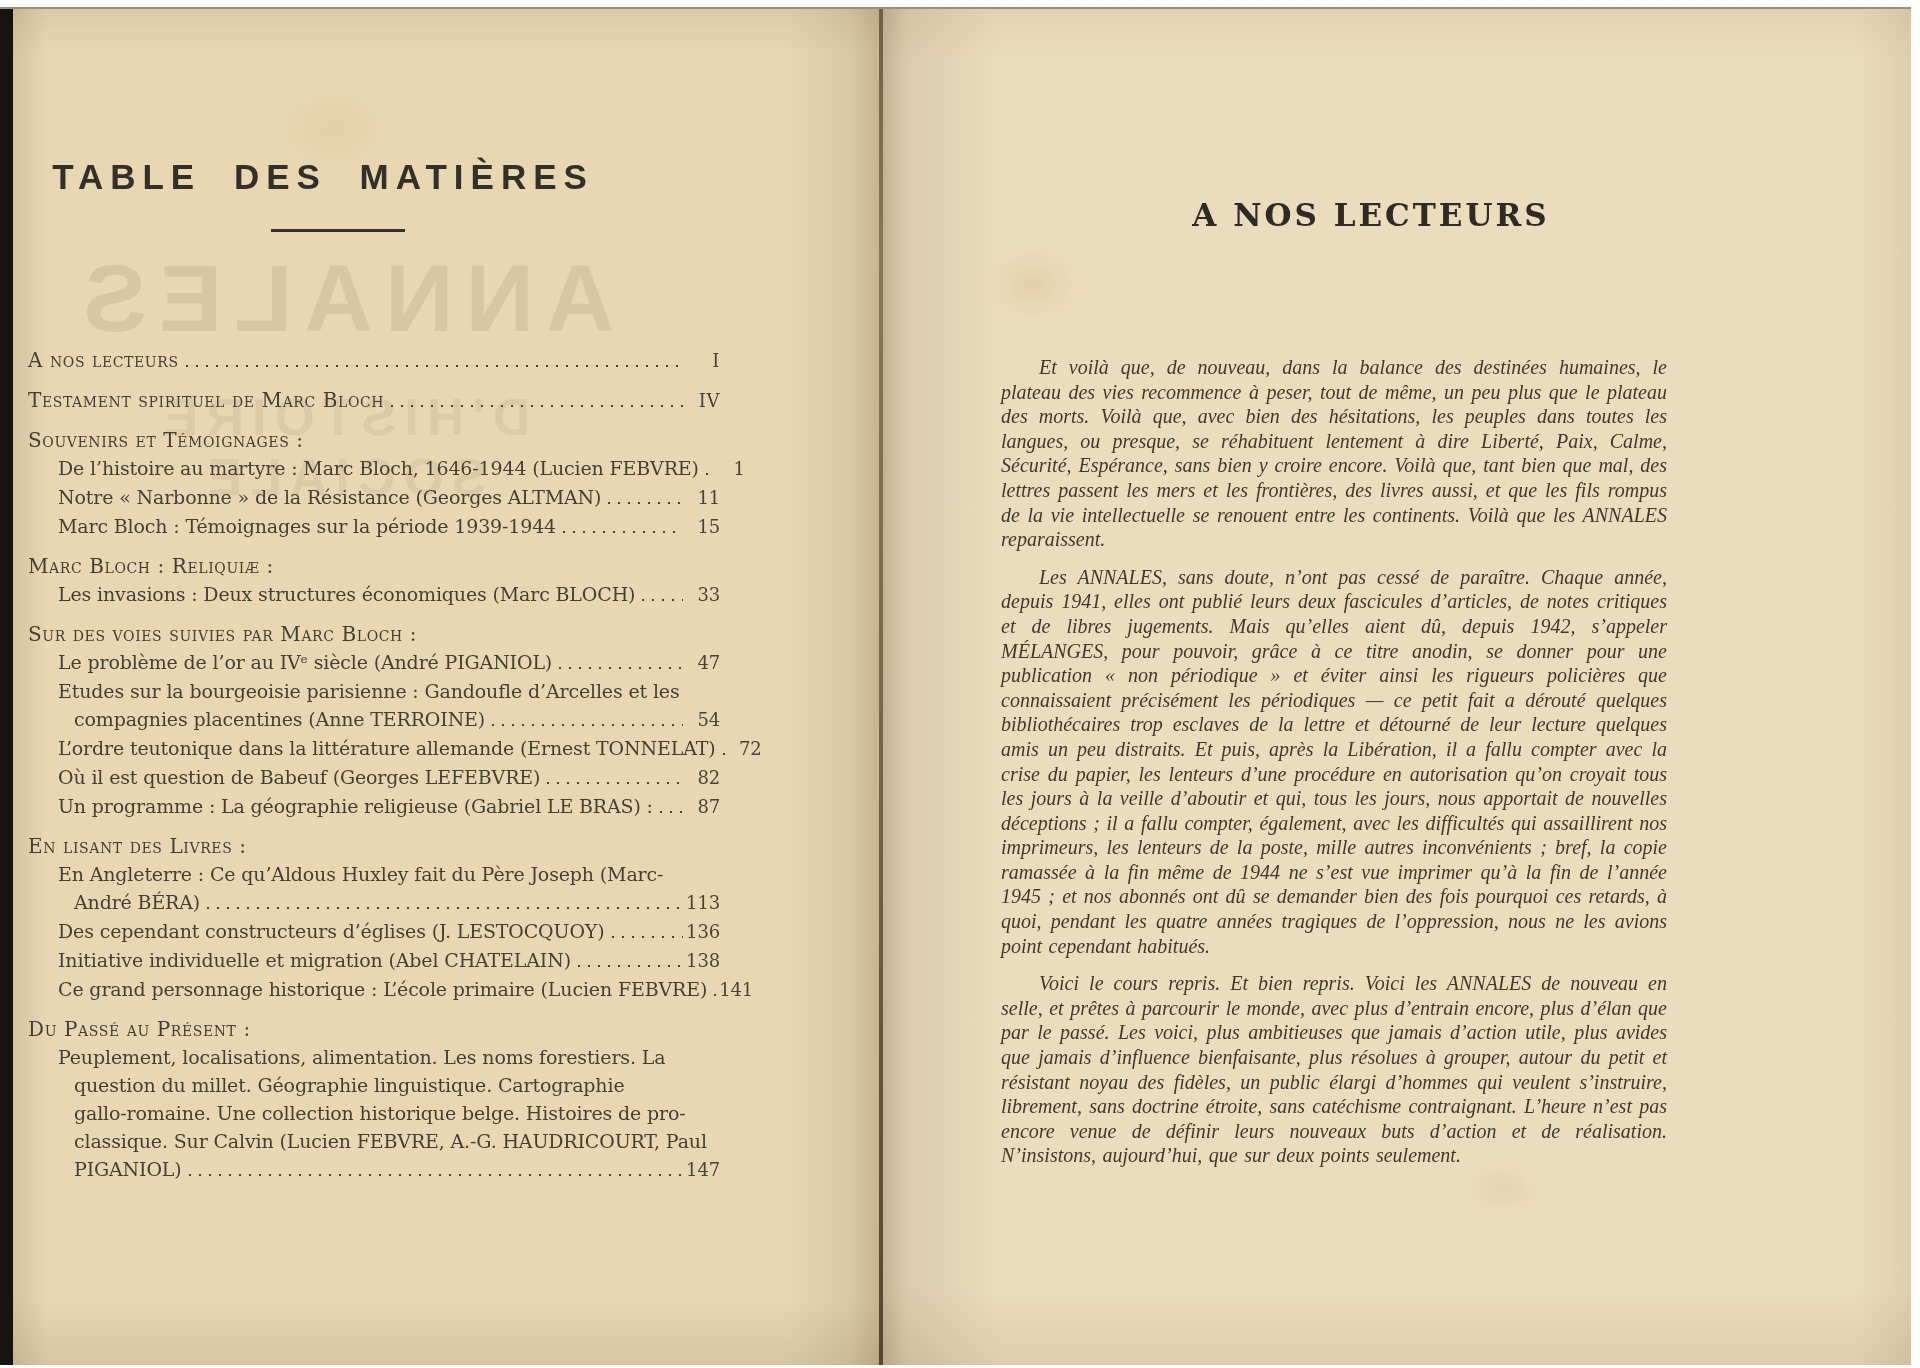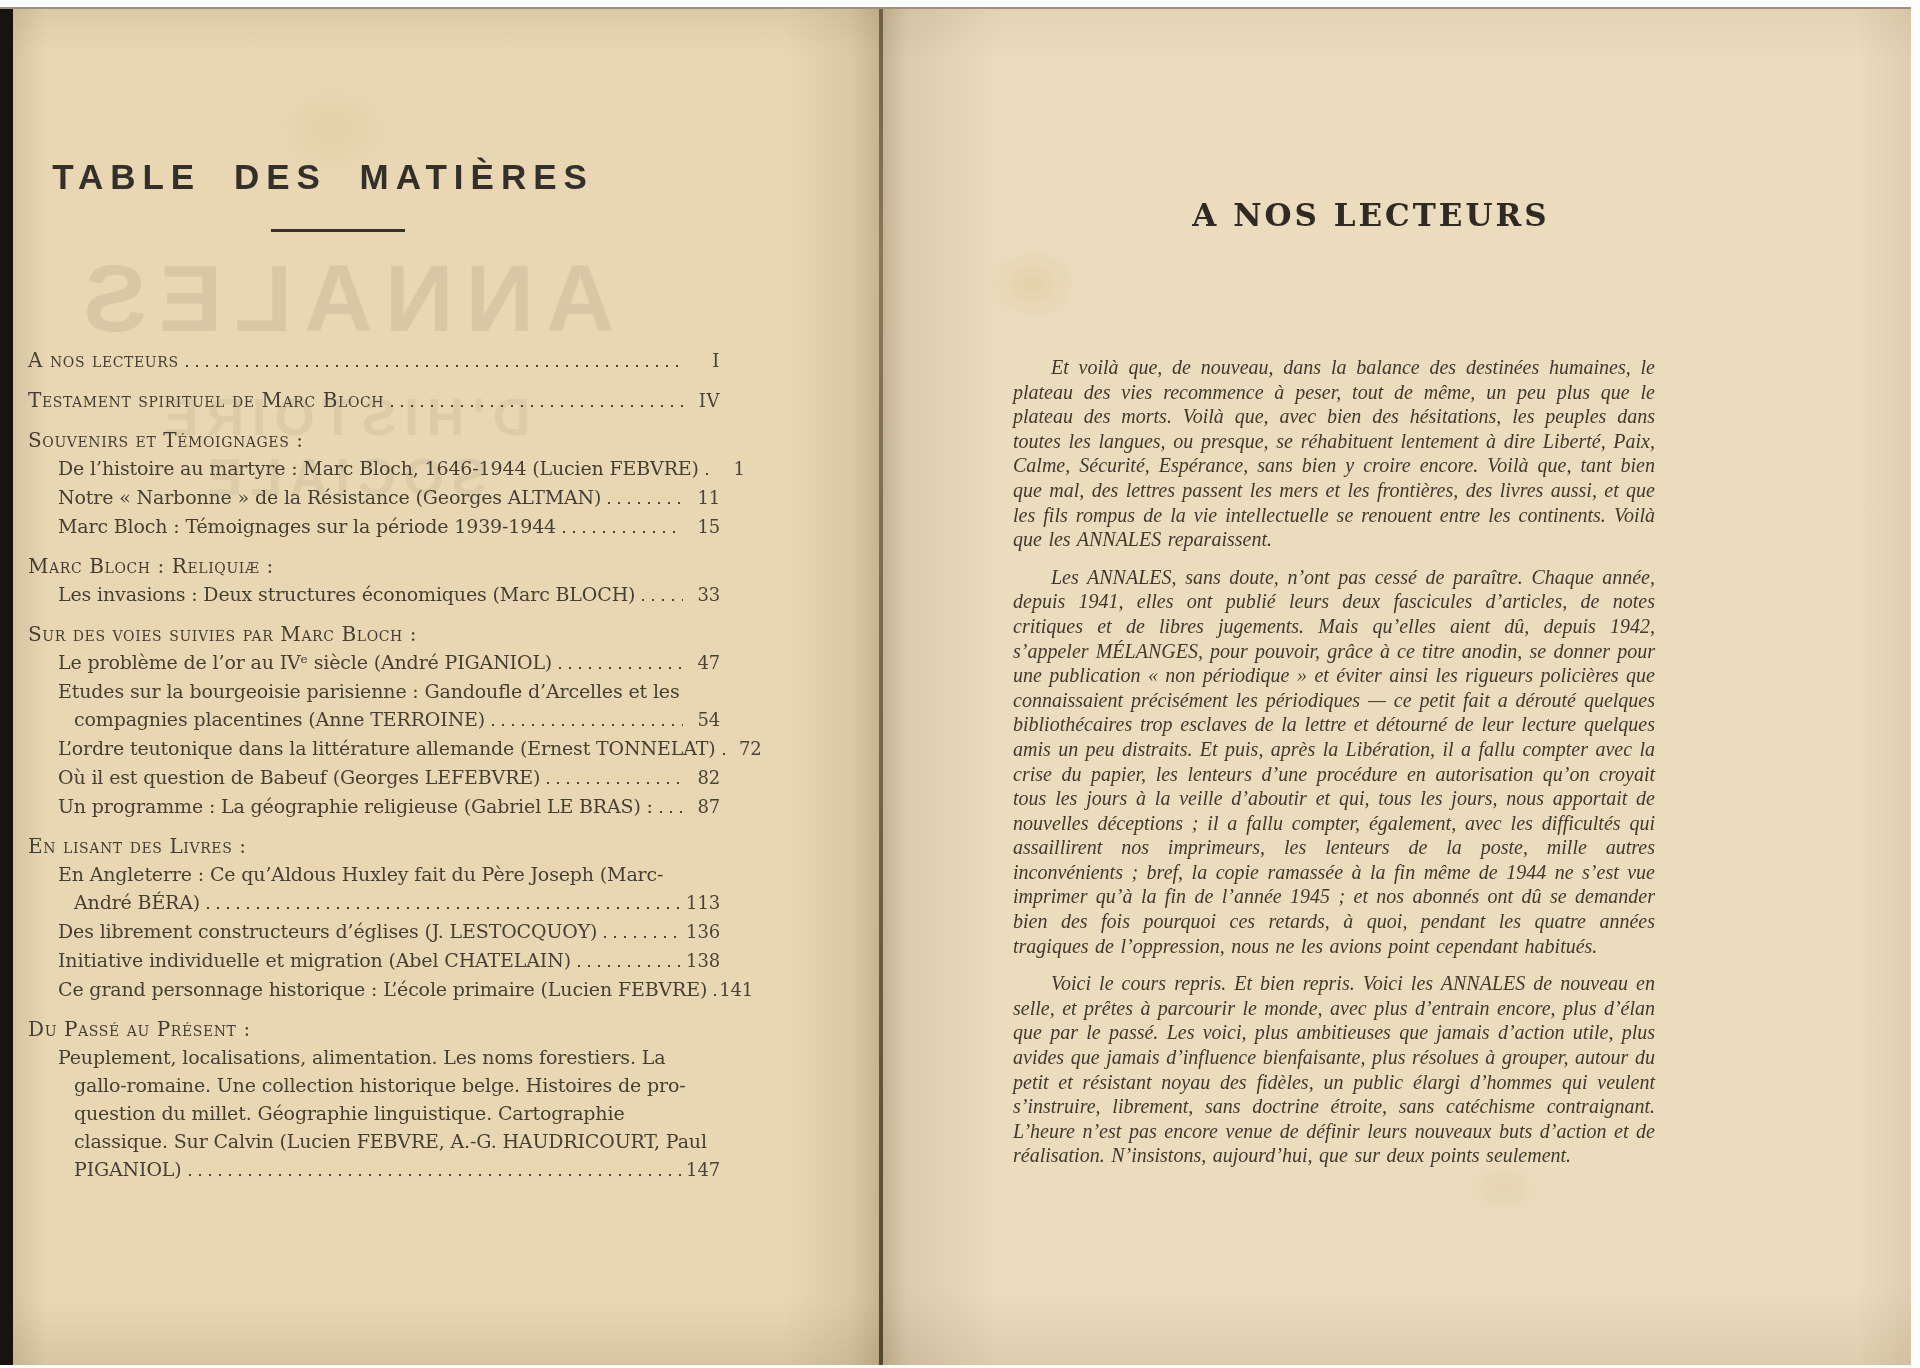--- a/index.html
+++ b/index.html
@@ -71,21 +71,21 @@
     margin:188px 0 0 120px; width:736px; text-align:center;
     font-family:"DejaVu Serif", serif; font-weight:bold;
     font-size:31px; letter-spacing:3px; color:#2f2b24;
   }
   .article {
     position:absolute; top:346px; left:114px; width:674px;
     font-family:"Liberation Serif", serif; font-style:italic;
     font-size:20px; line-height:24.6px; text-align:justify;
     color:#3f392c; word-spacing:1.5px;
   }
-  .para { margin:0 16px 13px; text-indent:38px; }
+  .para { margin:0 4px 13px; text-indent:38px; }
 </style>
 </head>
 <body>
 
 <div class="stage">
   <div class="scan">
     <div class="edge-strip"></div>
 
     <div class="page page-left">
       <div class="ghost">
@@ -196,21 +196,21 @@
           <div class="toc-entry item">
             <div class="toc-line">En Angleterre : Ce qu’Aldous Huxley fait du Père Joseph (Marc-</div>
             <div class="toc-last cont">
               <span class="toc-text">André BÉRA)</span>
               <span class="lead"></span>
               <span class="pg">113</span>
             </div>
           </div>
           <div class="toc-entry item">
             <div class="toc-last">
-              <span class="toc-text">Des librement constructeurs d’églises (J. LESTOCQUOY)</span>
+              <span class="toc-text">Des cependant constructeurs d’églises (J. LESTOCQUOY)</span>
               <span class="lead"></span>
               <span class="pg">136</span>
             </div>
           </div>
           <div class="toc-entry item">
             <div class="toc-last">
               <span class="toc-text">Initiative individuelle et migration (Abel CHATELAIN)</span>
               <span class="lead"></span>
               <span class="pg">138</span>
             </div>
@@ -222,22 +222,22 @@
               <span class="pg">141</span>
             </div>
           </div>
           <div class="toc-entry sec">
             <div class="toc-last">
               <span class="toc-text">Du Passé au Présent :</span>
             </div>
           </div>
           <div class="toc-entry item">
             <div class="toc-line">Peuplement, localisations, alimentation. Les noms forestiers. La</div>
+            <div class="toc-line cont">question du millet. Géographie linguistique. Cartographie</div>
             <div class="toc-line cont">gallo-romaine. Une collection historique belge. Histoires de pro-</div>
-            <div class="toc-line cont">question du millet. Géographie linguistique. Cartographie</div>
             <div class="toc-line cont">classique. Sur Calvin (Lucien FEBVRE, A.-G. HAUDRICOURT, Paul</div>
             <div class="toc-last cont">
               <span class="toc-text">PIGANIOL)</span>
               <span class="lead"></span>
               <span class="pg">147</span>
             </div>
           </div>
         </div>
     </div>
 

